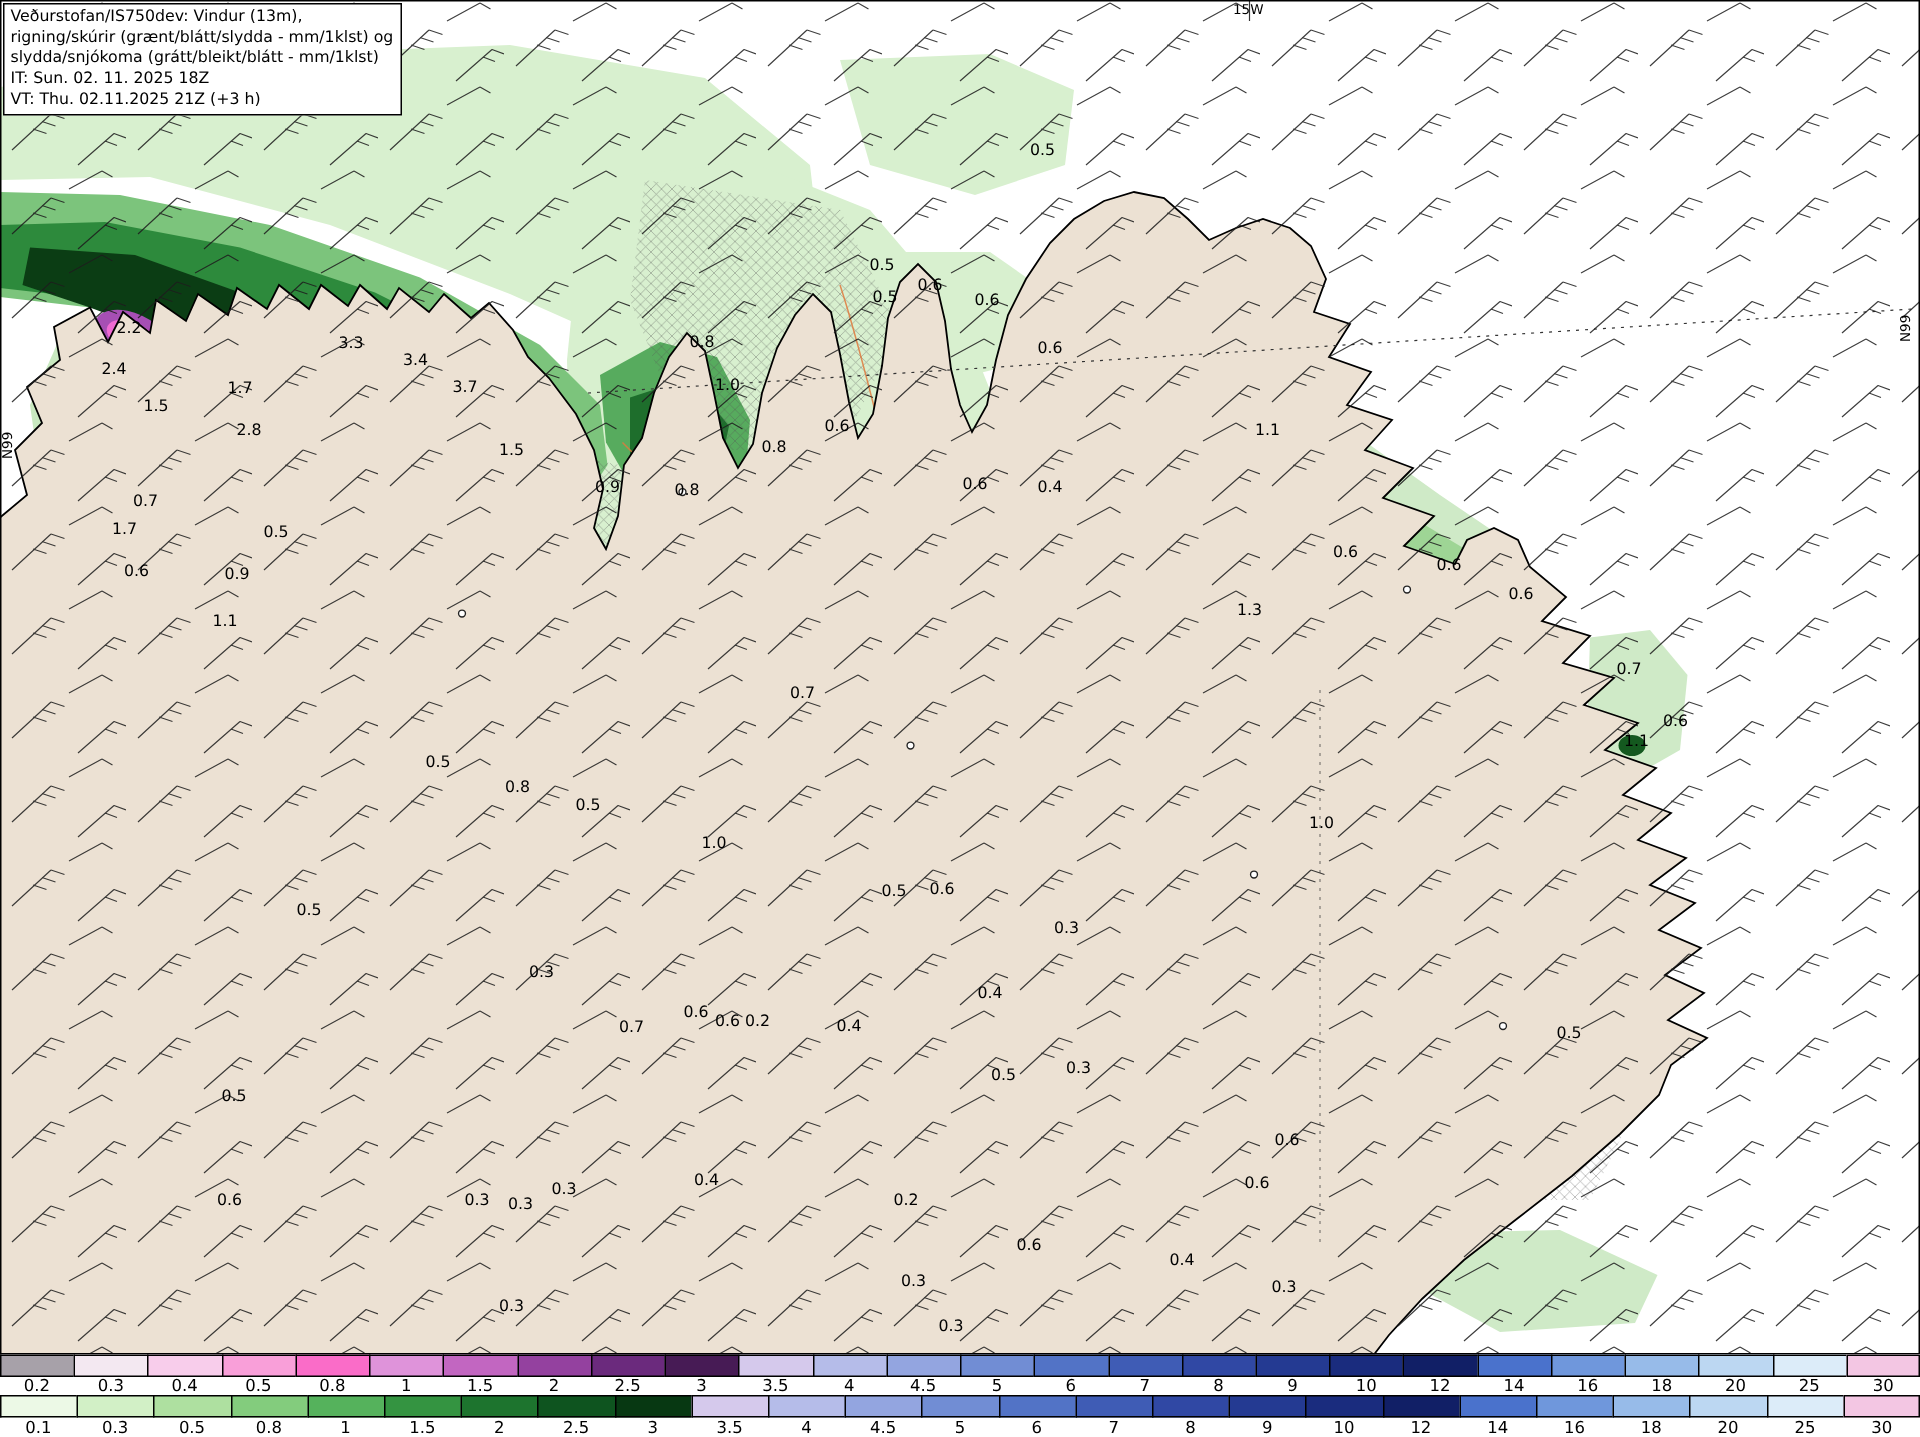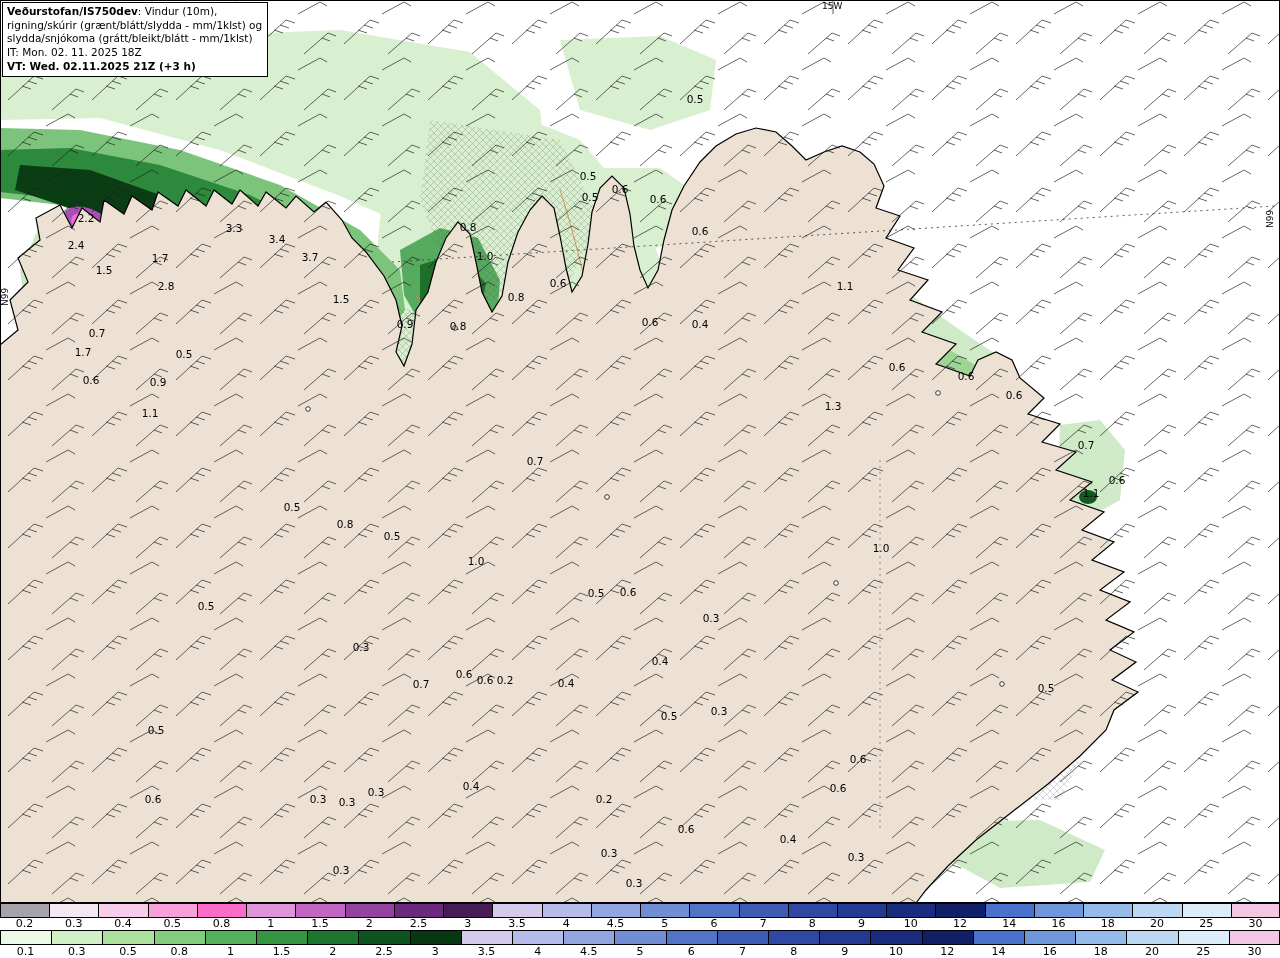--- a/index.html
+++ b/index.html
@@ -5,21 +5,21 @@
   * { box-sizing: border-box; margin: 0; padding: 0; }
   body { background: #ffffff; font-family: "DejaVu Sans", sans-serif; }
   .page { position: relative; width: 1280px; height: 958px; overflow: hidden; background: #fff; }
   .map-wrap { position: absolute; top: 0; left: 0; width: 1280px; height: 903px; }
   .legend {
     position: absolute; top: 2px; left: 2px; z-index: 10;
     background: #ffffff; border: 1px solid #000;
     padding: 2px 5px 3px 4px;
     font-size: 10.5px; line-height: 1.3; color: #000; white-space: nowrap;
   }
-  .legend .b { font-weight: bold; }
+  .legend .b { font-weight: normal; }
   .colorbars { position: absolute; top: 903px; left: 0; width: 1280px; height: 55px; background: #fff; }
   .cbar { display: flex; width: 100%; }
   .cell { flex: 1 1 0; min-width: 0; }
   .sw { height: 15px; border-top: 1px solid #000; border-bottom: 1px solid #000; border-left: 1px solid #000; }
   .cell:last-child .sw { border-right: 1px solid #000; }
   .tk { font-size: 11px; height: 12px; line-height: 12px; text-align: center; color: #000; overflow: hidden; }
   #snow-bar .tk { height: 30px; line-height: 13px; }
   .vlabels text { font-size: 10.5px; fill: #000; text-anchor: middle; }
   .gridlabel { font-size: 9px; fill: #000; }
 </style>
@@ -273,25 +273,25 @@
 
       <text x="822" y="9" class="gridlabel">15W</text>
       <text x="8" y="306" class="gridlabel" transform="rotate(-90 8 306)">N99</text>
       <text x="1273" y="228" class="gridlabel" transform="rotate(-90 1273 228)">N99</text>
 
       <rect x="0.5" y="0.5" width="1279" height="902" fill="none" stroke="#000" stroke-width="1"></rect>
     </svg>
   </div>
 
   <div class="legend">
-    <div><span class="b">Veðurstofan/IS750dev</span><span>: Vindur (10m),</span></div>
+    <div><span class="b">Veðurstofan/IS750dev</span><span>: Vindur (13m),</span></div>
     <div>rigning/skúrir (grænt/blátt/slydda - mm/1klst) og</div>
     <div>slydda/snjókoma (grátt/bleikt/blátt - mm/1klst)</div>
-    <div>IT: Mon. 02. 11. 2025 18Z</div>
-    <div class="b">VT: Wed. 02.11.2025 21Z (+3 h)</div>
+    <div>IT: Sun. 02. 11. 2025 18Z</div>
+    <div class="b">VT: Thu. 02.11.2025 21Z (+3 h)</div>
   </div>
 
   <div class="colorbars">
     <div class="cbar" id="rain-bar">
         <div class="cell">
           <div class="sw" style="background: rgb(167, 161, 169);"></div>
           <div class="tk">0.2</div>
         </div>
         <div class="cell">
           <div class="sw" style="background: rgb(243, 232, 241);"></div>

